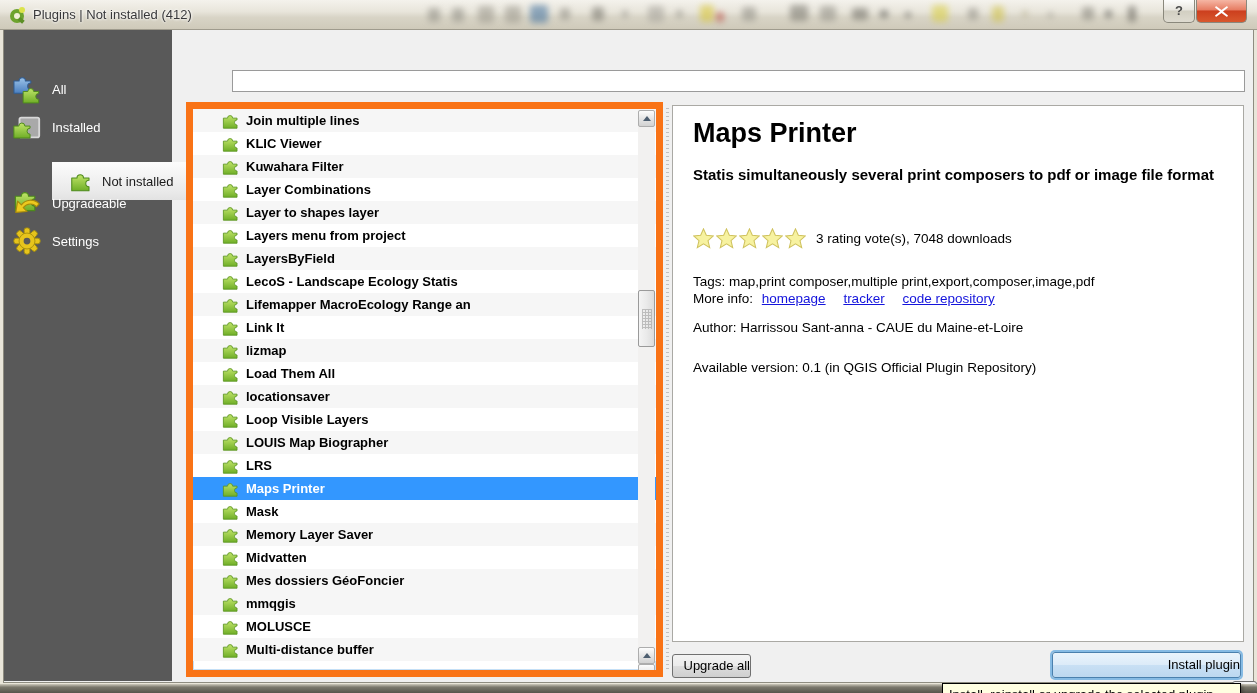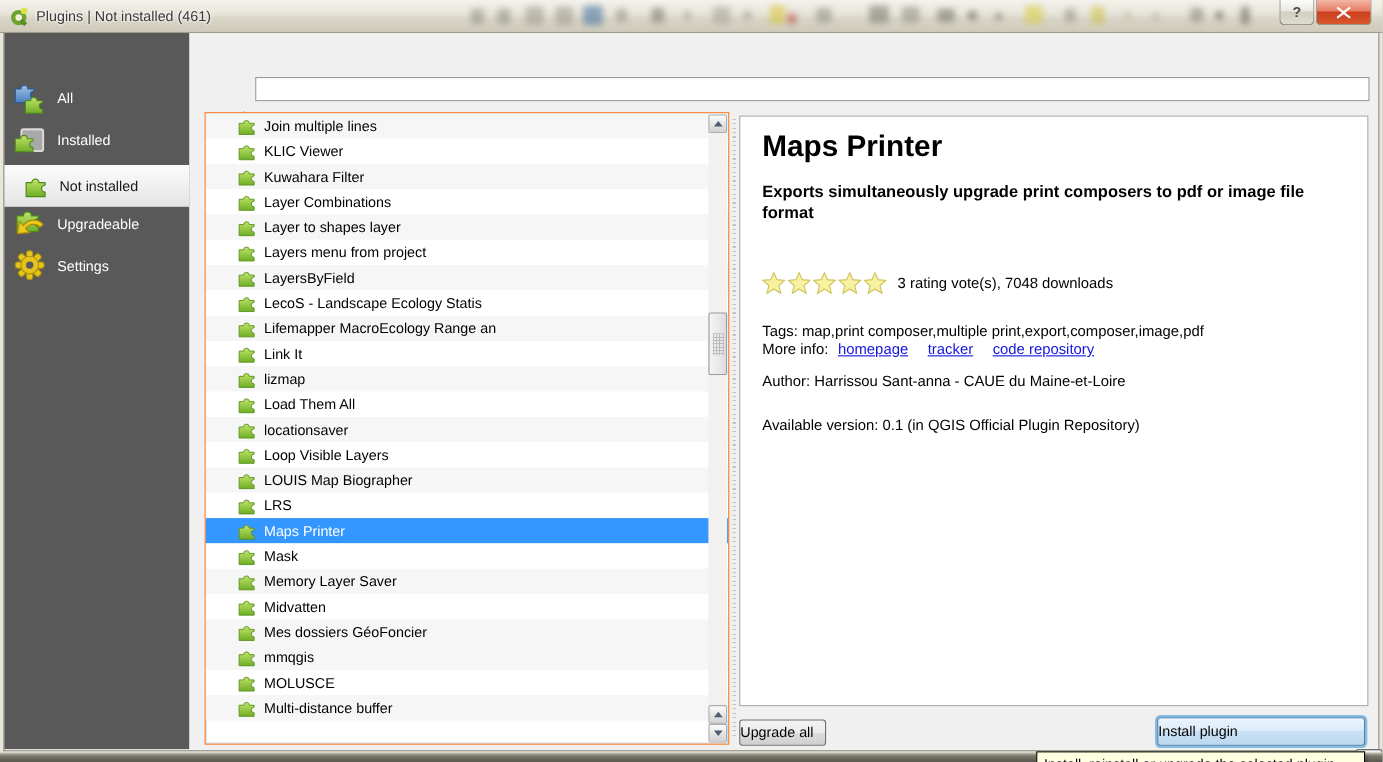--- a/index.html
+++ b/index.html
@@ -38,21 +38,21 @@
   .side-item.selected .s-label { color:#1a1a1a; }
 
   
   #search-label { position:absolute; left:182px; top:45px; font-size:13px; color:#000;margin-top:24px; }
   #search-input { position:absolute; left:228px; top:40px; width:1013px; height:22px;
     border:1px solid #9a9a9a; background:#ffffff; font-size:13px; padding:0 4px;
     font-family:"Liberation Sans",sans-serif; }
 
   
   #plugin-list { position:absolute; left:182px; top:72px; width:477px; height:575px; background:#ffffff;
-    border:1px solid #f97316; box-shadow:0 0 0 1px rgba(125,185,235,.45) inset; overflow:hidden; }
+    border:7px solid #f97316; box-shadow:0 0 0 1px rgba(125,185,235,.45) inset; overflow:hidden;font-weight:bold; }
   .plugin-row { position:relative; height:23px; display:flex; align-items:center; cursor:default; }
   .plugin-row.even { background:#f6f6f6; }
   .plugin-row.odd { background:#ffffff; }
   .plugin-row.selected { background:#3397ff; }
   .plugin-row .p-icon { width:19px; height:19px; margin-left:28px; flex:0 0 19px; }
   .plugin-row .p-label { margin-left:6px; font-size:13px; color:#000; white-space:nowrap; }
   .plugin-row.selected .p-label { color:#ffffff; }
 
   
   #list-scrollbar { position:absolute; right:1px; top:1px; width:17px; height:571px; background:#f2f1f0; }
@@ -82,21 +82,21 @@
   #plugin-summary { font-size:15px; font-weight:bold; color:#000; line-height:19px; margin:0 0 44px 0; max-width:530px; }
   #rating-row { display:flex; align-items:center; margin:0 0 24px 0; }
   #rating-row .star { width:21px; height:21px; margin-right:2px; }
   #rating-text { font-size:13.5px; color:#000; margin-left:8px; }
   .info-line { font-size:13.5px; color:#000; line-height:17px; }
   #more-info-line a { color:#1414dc; text-decoration:underline; margin-right:14px; cursor:pointer; }
   #author-line { margin-top:12px; }
   #version-line { margin-top:23px; }
 
   
-  .push-btn { position:absolute; font-size:13px; color:#000; text-align:left;
+  .push-btn { position:absolute; font-size:13px; color:#000; text-align:right;
     border:1px solid #707070; border-radius:3px;
     background:linear-gradient(#f3f3f3,#ebebeb 50%,#dddddd 50%,#cfcfcf); cursor:default; }
   #btn-upgrade-all { left:668px; top:624px; width:79px; height:24px; line-height:22px; }
   #btn-install { left:1048px; top:622px; width:189px; height:26px; line-height:24px;
     border:1px solid #4a80ad; box-shadow:0 0 0 2px #86bbe4;
     background:linear-gradient(#eaf4fc,#dcebf8 50%,#c9e0f4 50%,#bcd8f0); }
   #hidden-btn-fragment { left:1228px; top:651px; width:25px; height:27px; border-radius:3px; }
 
   
   #tooltip { position:absolute; left:938px; top:653px; width:299px; height:24px; background:#ffffe1;
@@ -154,21 +154,21 @@
         <div class="blob" style="left: 1082px; top: 7px; width: 12px; height: 13px; background: rgb(133, 131, 122);"></div>
         <div class="blob" style="left: 1105px; top: 10px; width: 7px; height: 8px; background: rgb(74, 74, 70);"></div>
         <div class="blob" style="left: 1128px; top: 6px; width: 8px; height: 16px; background: rgb(92, 90, 82);"></div>
       </div>
     <svg id="title-icon" viewBox="0 0 18 18">
       <circle cx="8" cy="10" r="7" fill="#6da32e"></circle>
       <circle cx="8" cy="10" r="3" fill="#f0efd8"></circle>
       <rect x="10" y="12" width="6" height="4" fill="#5c8f26" transform="rotate(40 12 13)"></rect>
       <circle cx="13" cy="4" r="3" fill="#dbe34a"></circle>
     </svg>
-    <span id="window-title">Plugins | Not installed (461)</span>
+    <span id="window-title">Plugins | Not installed (412)</span>
     <div id="btn-help" class="win-btn">
       <span>?</span>
     </div>
     <div id="btn-close" class="win-btn">
       <svg width="13" height="11" viewBox="0 0 13 11" style="margin-top:6px">
         <path d="M1 0 L6.5 4 L12 0 L13 1.5 L8 5.5 L13 9.5 L12 11 L6.5 7 L1 11 L0 9.5 L5 5.5 L0 1.5 Z" fill="#ffffff"></path>
       </svg>
     </div>
   </div>
 
@@ -188,21 +188,21 @@
           <span class="s-icon"><svg viewBox="0 0 32 32">
               <g transform="translate(-1,-2) scale(.78)">
                 <path d="M4 12 H11 A4.3 4.3 0 1 1 19.6 12 H27 V15 A4.3 4.3 0 1 0 27 23.6 V29 H4 Z" fill="url(#bgrad)" stroke="#2f5d94" stroke-width="1.4" stroke-linejoin="round"></path>
               </g>
           <g transform="translate(9,10) scale(.72)">
                 <path d="M4 12 H11 A4.3 4.3 0 1 1 19.6 12 H27 V15 A4.3 4.3 0 1 0 27 23.6 V29 H4 Z" fill="url(#pgrad)" stroke="#4e8a1c" stroke-width="1.4" stroke-linejoin="round"></path>
               </g>
             </svg></span>
                  <span class="s-label">All</span>
         </div>
-        <div class="side-item selected" style="top: 120px;">
+        <div class="side-item selected" style="top: 132px; margin-left: 48px;">
           <span class="s-icon"><svg viewBox="0 0 32 32">
               <g transform="translate(1,0)">
                 <path d="M4 12 H11 A4.3 4.3 0 1 1 19.6 12 H27 V15 A4.3 4.3 0 1 0 27 23.6 V29 H4 Z" fill="url(#pgrad)" stroke="#4e8a1c" stroke-width="1.4" stroke-linejoin="round"></path>
               </g>
             </svg></span>
                  <span class="s-label">Not installed</span>
         </div>
         <div class="side-item" style="top: 154px;">
           <span class="s-icon"><svg viewBox="0 0 32 32">
               <g transform="translate(0,-2) scale(.9)">
@@ -390,21 +390,21 @@
         <div id="sb-down-bottom" class="sb-btn">
             <span class="sb-arrow down"></span>
           </div>
       </div>
     </div>
 
     <div id="splitter"></div>
 
     <div id="details-panel">
       <div id="plugin-name">Maps Printer</div>
-      <div id="plugin-summary">Exports simultaneously upgrade print composers to pdf or image file format</div>
+      <div id="plugin-summary">Statis simultaneously several print composers to pdf or image file format</div>
       <div id="rating-row">
         <span id="stars" style="display:flex">
             <svg class="star" viewBox="0 0 20 20">
               <path d="M10 .8 L12.7 6.9 L19.4 7.5 L14.3 12 L15.9 18.7 L10 15 L4.1 18.7 L5.7 12 L.6 7.5 L7.3 6.9 Z" fill="#f7f2a0" stroke="#cfc25e" stroke-width="1"></path>
             </svg>
             <svg class="star" viewBox="0 0 20 20">
               <path d="M10 .8 L12.7 6.9 L19.4 7.5 L14.3 12 L15.9 18.7 L10 15 L4.1 18.7 L5.7 12 L.6 7.5 L7.3 6.9 Z" fill="#f7f2a0" stroke="#cfc25e" stroke-width="1"></path>
             </svg>
             <svg class="star" viewBox="0 0 20 20">
               <path d="M10 .8 L12.7 6.9 L19.4 7.5 L14.3 12 L15.9 18.7 L10 15 L4.1 18.7 L5.7 12 L.6 7.5 L7.3 6.9 Z" fill="#f7f2a0" stroke="#cfc25e" stroke-width="1"></path>

